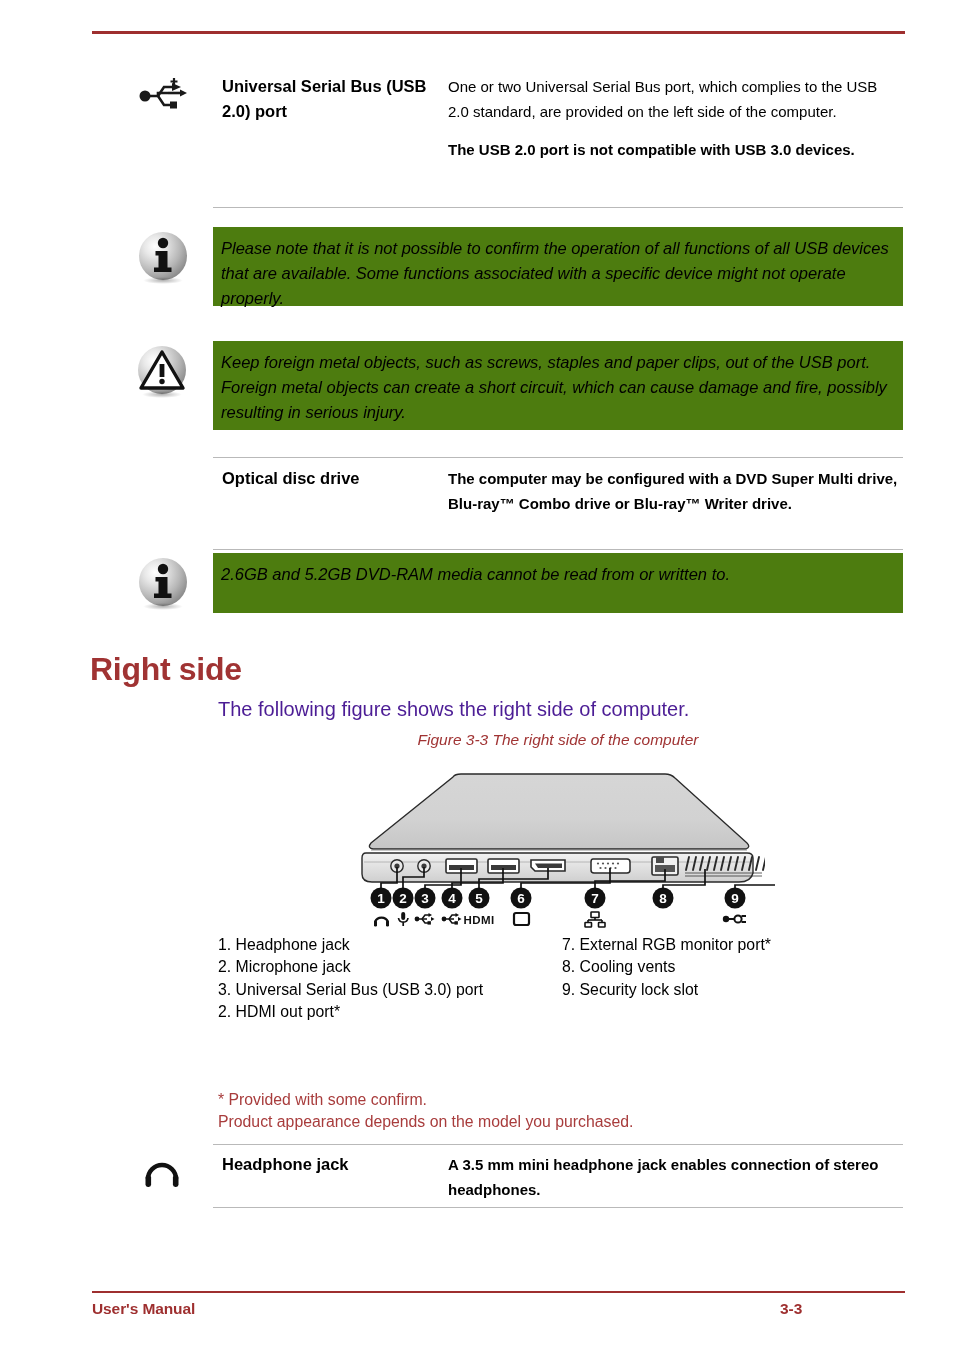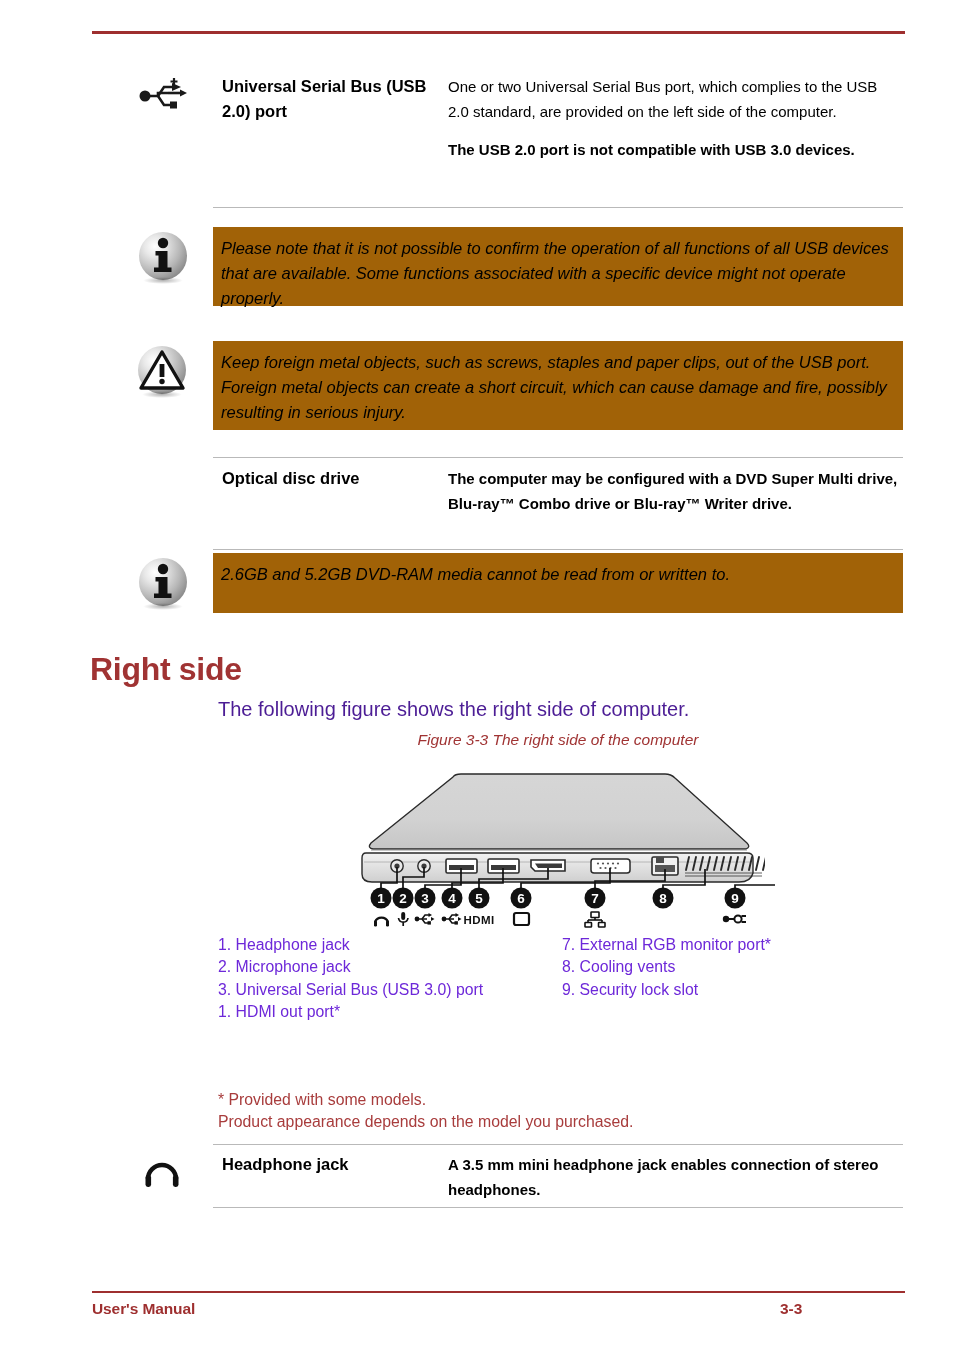--- a/index.html
+++ b/index.html
@@ -124,21 +124,21 @@
   .badge-icon svg { position: absolute; left: 3px; top: 1px; }
 
   
   .hp-icon { position:absolute; left:137px; top:1146px; width:50px; height:44px; }
 
   
   .notebox {
     position: absolute;
     left: 213px;
     width: 690px;
-    background: #a16207;
+    background: #4d7c0f;
     box-sizing: border-box;
   }
   .notebox .notetext {
     position: absolute;
     left: 8px;
     top: 9px;
     width: 672px;
     font-size: 16.5px;
     font-style: italic;
     line-height: 25px;
@@ -180,21 +180,21 @@
     top: 770px;
     width: 410px;
     height: 160px;
   }
 
   
   .legend {
     position: absolute;
     font-size: 15.8px;
     line-height: 22.4px;
-    color: #6d28d9;
+    color: #000000;
   }
   .legend-left { left: 218px; top: 934px; width: 330px; }
   .legend-right { left: 562px; top: 934px; width: 340px; }
   .legend div { white-space: normal; }
 
   .footnote {
     position: absolute;
     left: 218px;
     top: 1089px;
     width: 690px;
@@ -462,30 +462,30 @@
         <line x1="386.5" y1="17" x2="391" y2="17" stroke-width="2"></line>
       </g>
     </g>
     <text x="124" y="19" text-anchor="middle" fill="#111111" font-size="11.5" font-weight="bold" font-family="Liberation Sans, sans-serif" letter-spacing="0.4">HDMI</text>
   </svg>
 
   <div class="legend legend-left">
     <div>1. Headphone jack</div>
     <div>2. Microphone jack</div>
     <div>3. Universal Serial Bus (USB 3.0) port</div>
-    <div>1. HDMI out port*</div>
+    <div>2. HDMI out port*</div>
   </div>
   <div class="legend legend-right">
     <div>7. External RGB monitor port*</div>
     <div>8. Cooling vents</div>
     <div>9. Security lock slot</div>
   </div>
 
   <div class="footnote">
-    <div>* Provided with some models.</div>
+    <div>* Provided with some confirm.</div>
     <div>Product appearance depends on the model you purchased.</div>
   </div>
 
   <div class="rule-gray" style="top:1144px;"></div>
   <div class="hp-icon">
     <svg width="50" height="44" viewBox="0 0 50 44">
       <g fill="none" stroke="#111111">
         <path d="M11 33 A14 14 0 0 1 39 33" stroke-width="4.4" stroke-linecap="butt"></path>
         <rect x="8.5" y="29" width="5.6" height="12" rx="2.4" fill="#111111" stroke="none"></rect>
         <rect x="35.9" y="29" width="5.6" height="12" rx="2.4" fill="#111111" stroke="none"></rect>

